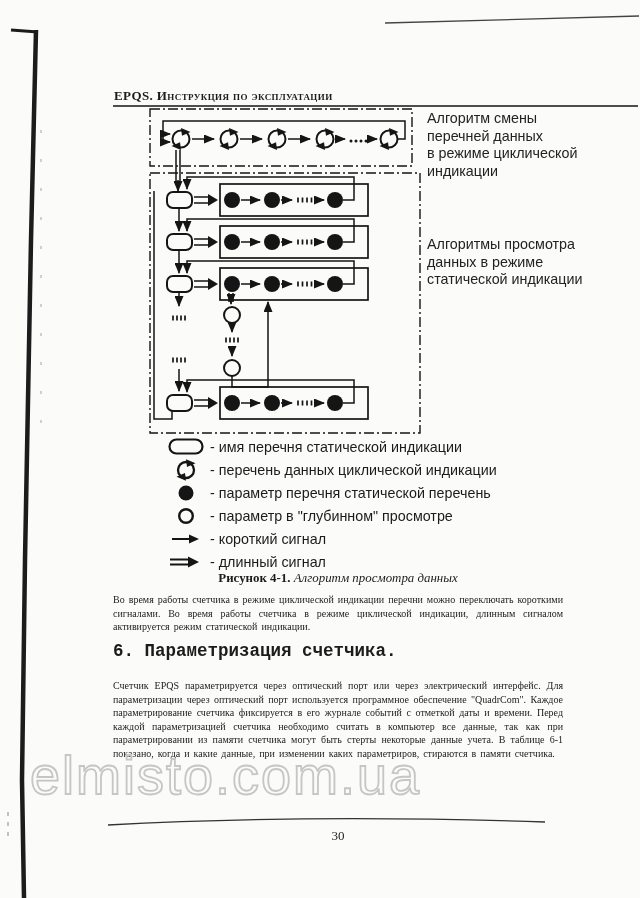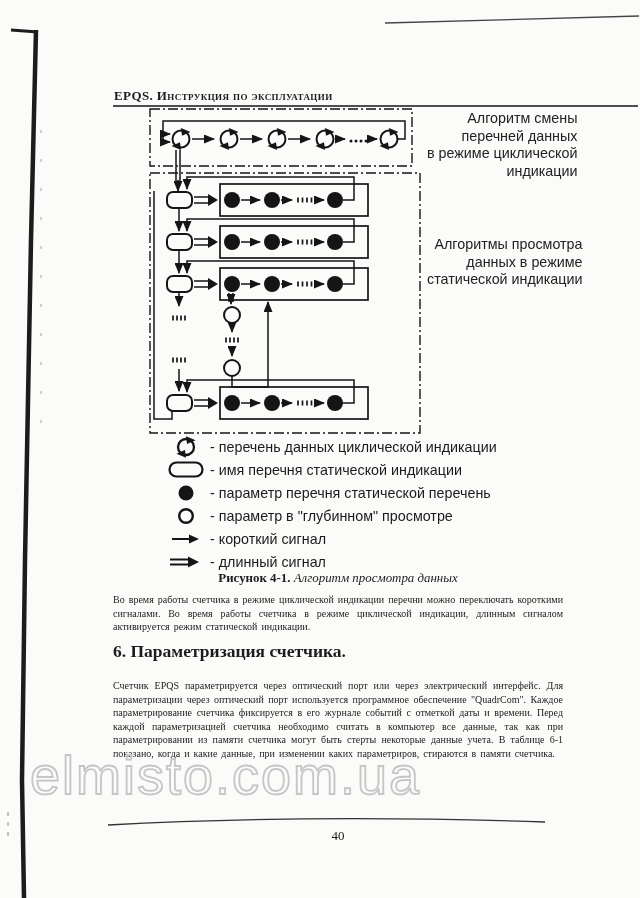--- a/index.html
+++ b/index.html
@@ -12,36 +12,36 @@
   
   #diagram{left:0;top:0;z-index:1;pointer-events:none;}
   .dd{fill:none;stroke:#151515;stroke-width:1.4;stroke-dasharray:10 3 2 3;}
   .s{fill:none;stroke:#151515;stroke-width:1.5;}
   .pbox{fill:none;stroke:#151515;stroke-width:1.7;}
   .namebox{fill:none;stroke:#151515;stroke-width:2;}
   .dotbar{stroke:#151515;stroke-width:1.7;fill:none;}
   .fill{fill:#151515;stroke:none;}
   
   .fig-label{font-family:"Liberation Sans",sans-serif;font-size:14.3px;line-height:17.5px;
-             white-space:pre-line;color:#222;z-index:2;text-align:right;}
+             white-space:pre-line;color:#222;z-index:2;}
   
   .legend{left:164px;top:435px;z-index:2;}
   .legend-row{display:flex;align-items:center;height:23px;}
   .legend-icon{width:44px;display:flex;justify-content:center;align-items:center;flex:none;}
   .legend-label{font-family:"Liberation Sans",sans-serif;font-size:14.3px;color:#1b1b1b;
                 white-space:nowrap;margin-left:2px;}
   
   .caption{left:113px;top:571px;width:450px;text-align:center;font-size:12.9px;z-index:2;white-space:nowrap;}
   .caption b{font-weight:bold;}
   .caption i{font-style:italic;}
   .para{left:113px;width:450px;text-align:justify;font-size:10px;line-height:13.5px;
         word-spacing:1.5px;z-index:2;}
   #para1{top:593px;}
   #para2{top:679px;}
-  .h6{left:113px;top:641px;font-size:17.5px;font-weight:bold;z-index:2;white-space:nowrap;}
+  .h6{left:113px;top:641px;font-size:17.5px;font-weight:bold;z-index:2;white-space:nowrap;font-family:Liberation Mono, monospace;}
   .pageno{left:113px;top:828px;width:450px;text-align:center;font-size:13px;z-index:2;}
   
   .watermark{left:30px;top:744px;font-family:"Liberation Sans",sans-serif;font-size:54px;
              font-weight:400;letter-spacing:2px;color:transparent;
              -webkit-text-stroke:1.8px #c6c6c6;white-space:nowrap;z-index:6;}
 </style>
 </head>
 <body>
 
 <svg id="diagram" class="abs" width="640" height="898" viewBox="0 0 640 898">
@@ -190,38 +190,38 @@
 перечней данных
 в режиме циклической
 индикации</div>
 <div class="abs fig-label" style="left:427px;top:236px">Алгоритмы просмотра
 данных в режиме
 статической индикации</div>
 
 <div class="abs legend">
   <div class="legend-row">
     <span class="legend-icon">
+      <svg width="36" height="17">
+          <rect x="1.5" y="1.5" width="33" height="14" rx="7" fill="none" stroke="#151515" stroke-width="2.2"></rect>
+        </svg>
+    </span>
+    <span class="legend-label">- имя перечня статической индикации</span>
+  </div>
+  <div class="legend-row">
+    <span class="legend-icon">
       <svg width="24" height="24" viewBox="-12 -12 24 24">
           <circle r="8" fill="none" stroke="#151515" stroke-width="2.3"></circle>
           <path d="M0,-10.8 L9.5,-6.8 L1,-3 Z" fill="#151515"></path>
           <path d="M0,10.8 L-9.5,6.8 L-1,3 Z" fill="#151515"></path>
         </svg>
     </span>
     <span class="legend-label">- перечень данных циклической индикации</span>
   </div>
   <div class="legend-row">
     <span class="legend-icon">
-      <svg width="36" height="17">
-          <rect x="1.5" y="1.5" width="33" height="14" rx="7" fill="none" stroke="#151515" stroke-width="2.2"></rect>
-        </svg>
-    </span>
-    <span class="legend-label">- имя перечня статической индикации</span>
-  </div>
-  <div class="legend-row">
-    <span class="legend-icon">
       <svg width="18" height="18">
           <circle cx="9" cy="9" r="7.5" fill="#151515"></circle>
         </svg>
     </span>
     <span class="legend-label">- параметр перечня статической перечень</span>
   </div>
   <div class="legend-row">
     <span class="legend-icon">
       <svg width="18" height="18">
           <circle cx="9" cy="9" r="6.8" fill="none" stroke="#151515" stroke-width="2.4"></circle>
@@ -250,15 +250,15 @@
 </div>
 
 <div class="abs caption">
   <b>Рисунок 4-1.</b><i> Алгоритм просмотра данных</i>
 </div>
 
 <div id="para1" class="abs para">Во время работы счетчика в режиме циклической индикации перечни можно переключать короткими сигналами. Во время работы счетчика в режиме циклической индикации, длинным сигналом активируется режим статической индикации.</div>
 <div class="abs h6">6. Параметризация счетчика.</div>
 <div id="para2" class="abs para">Счетчик EPQS параметрируется через оптический порт или через электрический интерфейс. Для параметризации через оптический порт используется программное обеспечение "QuadrCom". Каждое параметрирование счетчика фиксируется в его журнале событий с отметкой даты и времени. Перед каждой параметризацией счетчика необходимо считать в компьютер все данные, так как при параметрировании из памяти счетчика могут быть стерты некоторые данные учета. В таблице 6-1 показано, когда и какие данные, при изменении каких параметриров, стираются в памяти счетчика.</div>
 
-<div class="abs pageno">40</div>
+<div class="abs pageno">30</div>
 
 <div class="abs watermark">elmisto.com.ua</div>
 
 </body></html>

